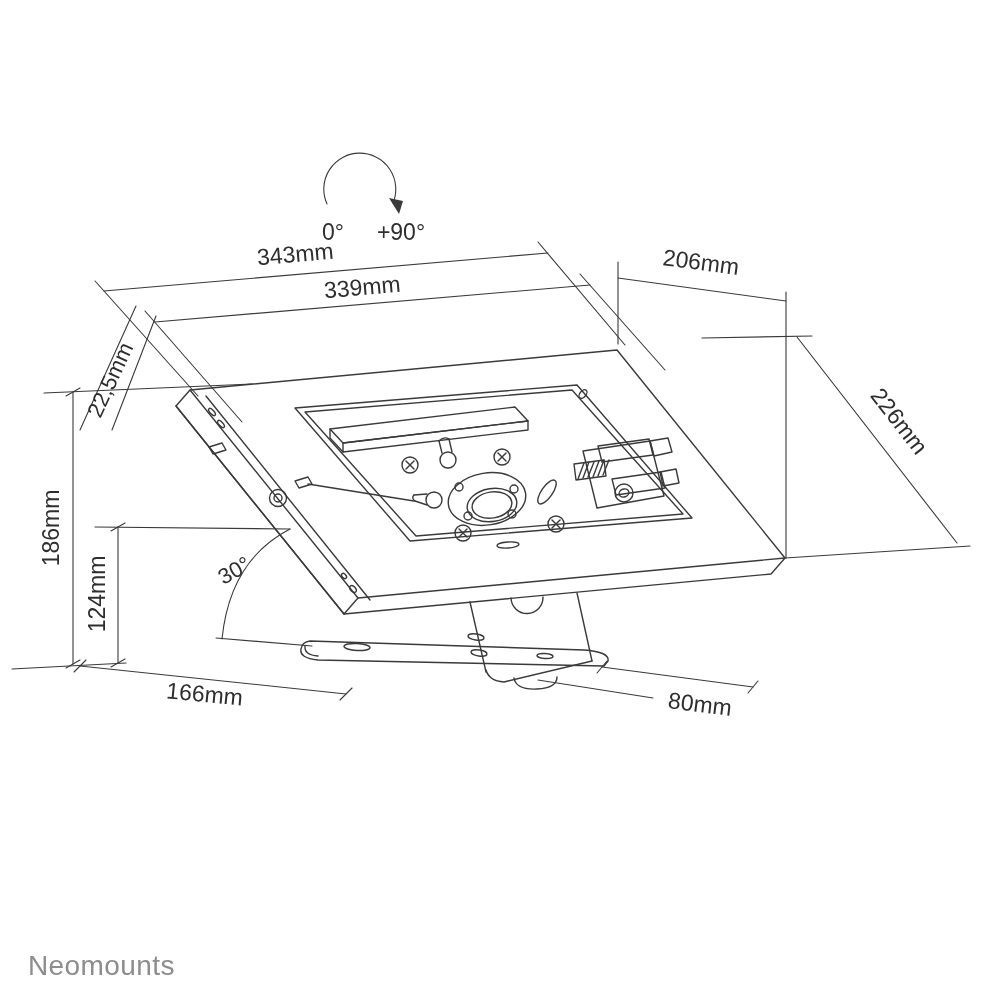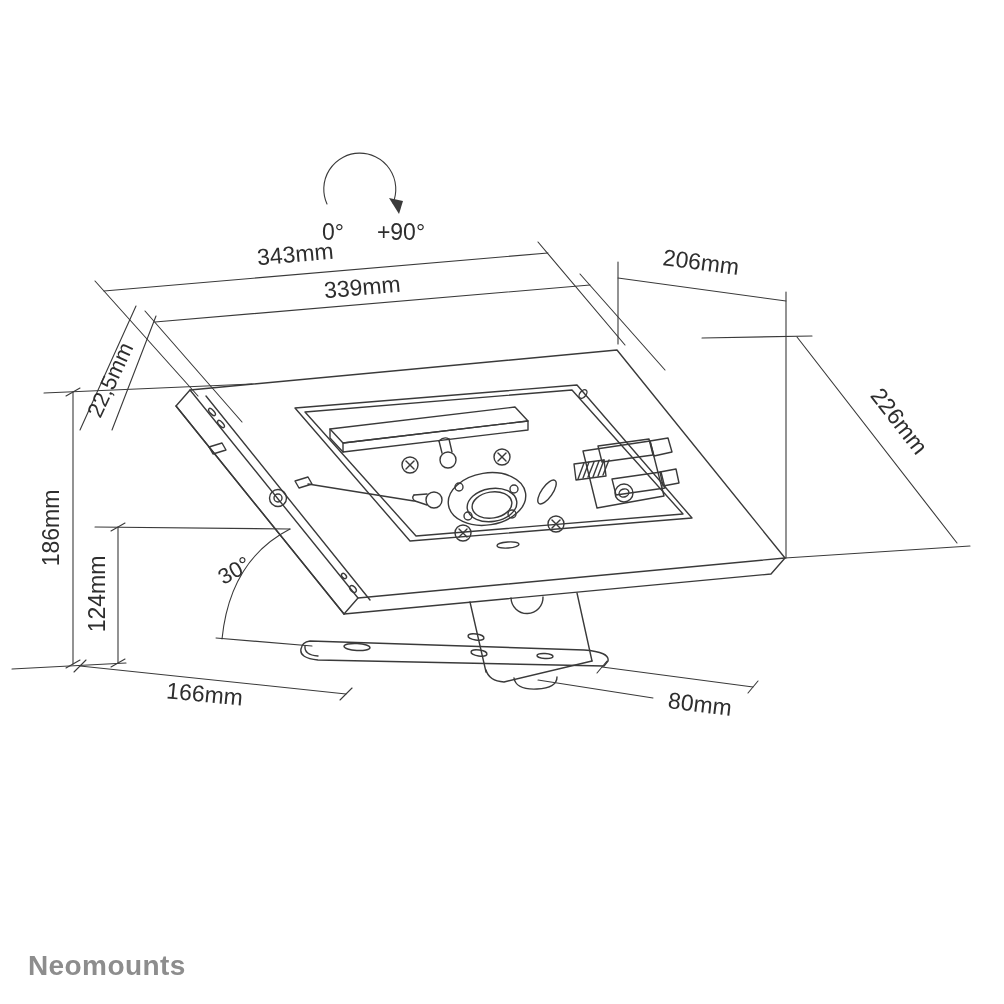--- a/index.html
+++ b/index.html
@@ -1,19 +1,19 @@
 <!DOCTYPE html>
 <html><head>
 <meta charset="utf-8">
 <style>
   html,body{margin:0;padding:0;background:#ffffff;}
   .stage{position:relative;width:1004px;height:1004px;background:#ffffff;overflow:hidden;
          font-family:"Liberation Sans", sans-serif;}
   .stage svg{position:absolute;left:0;top:0;}
-  .brand{position:absolute;left:28px;top:950px;font-size:28px;font-weight:700;
+  .brand{position:absolute;left:28px;top:950px;font-size:28px;font-weight:400;
          letter-spacing:.4px;color:#8d8d8d;}
   .lines{stroke:#3a3a3a;fill:none;stroke-width:1.4;stroke-linecap:round;stroke-linejoin:round;}
   .dims{stroke:#3a3a3a;fill:none;stroke-width:1.1;stroke-linecap:round;}
   .lbl{fill:#2e2e2e;stroke:none;font-family:"Liberation Sans",sans-serif;font-size:23px;}
   .lbl-s{font-size:22px;}
 </style>
 </head>
 <body>
 
 <div class="stage">

